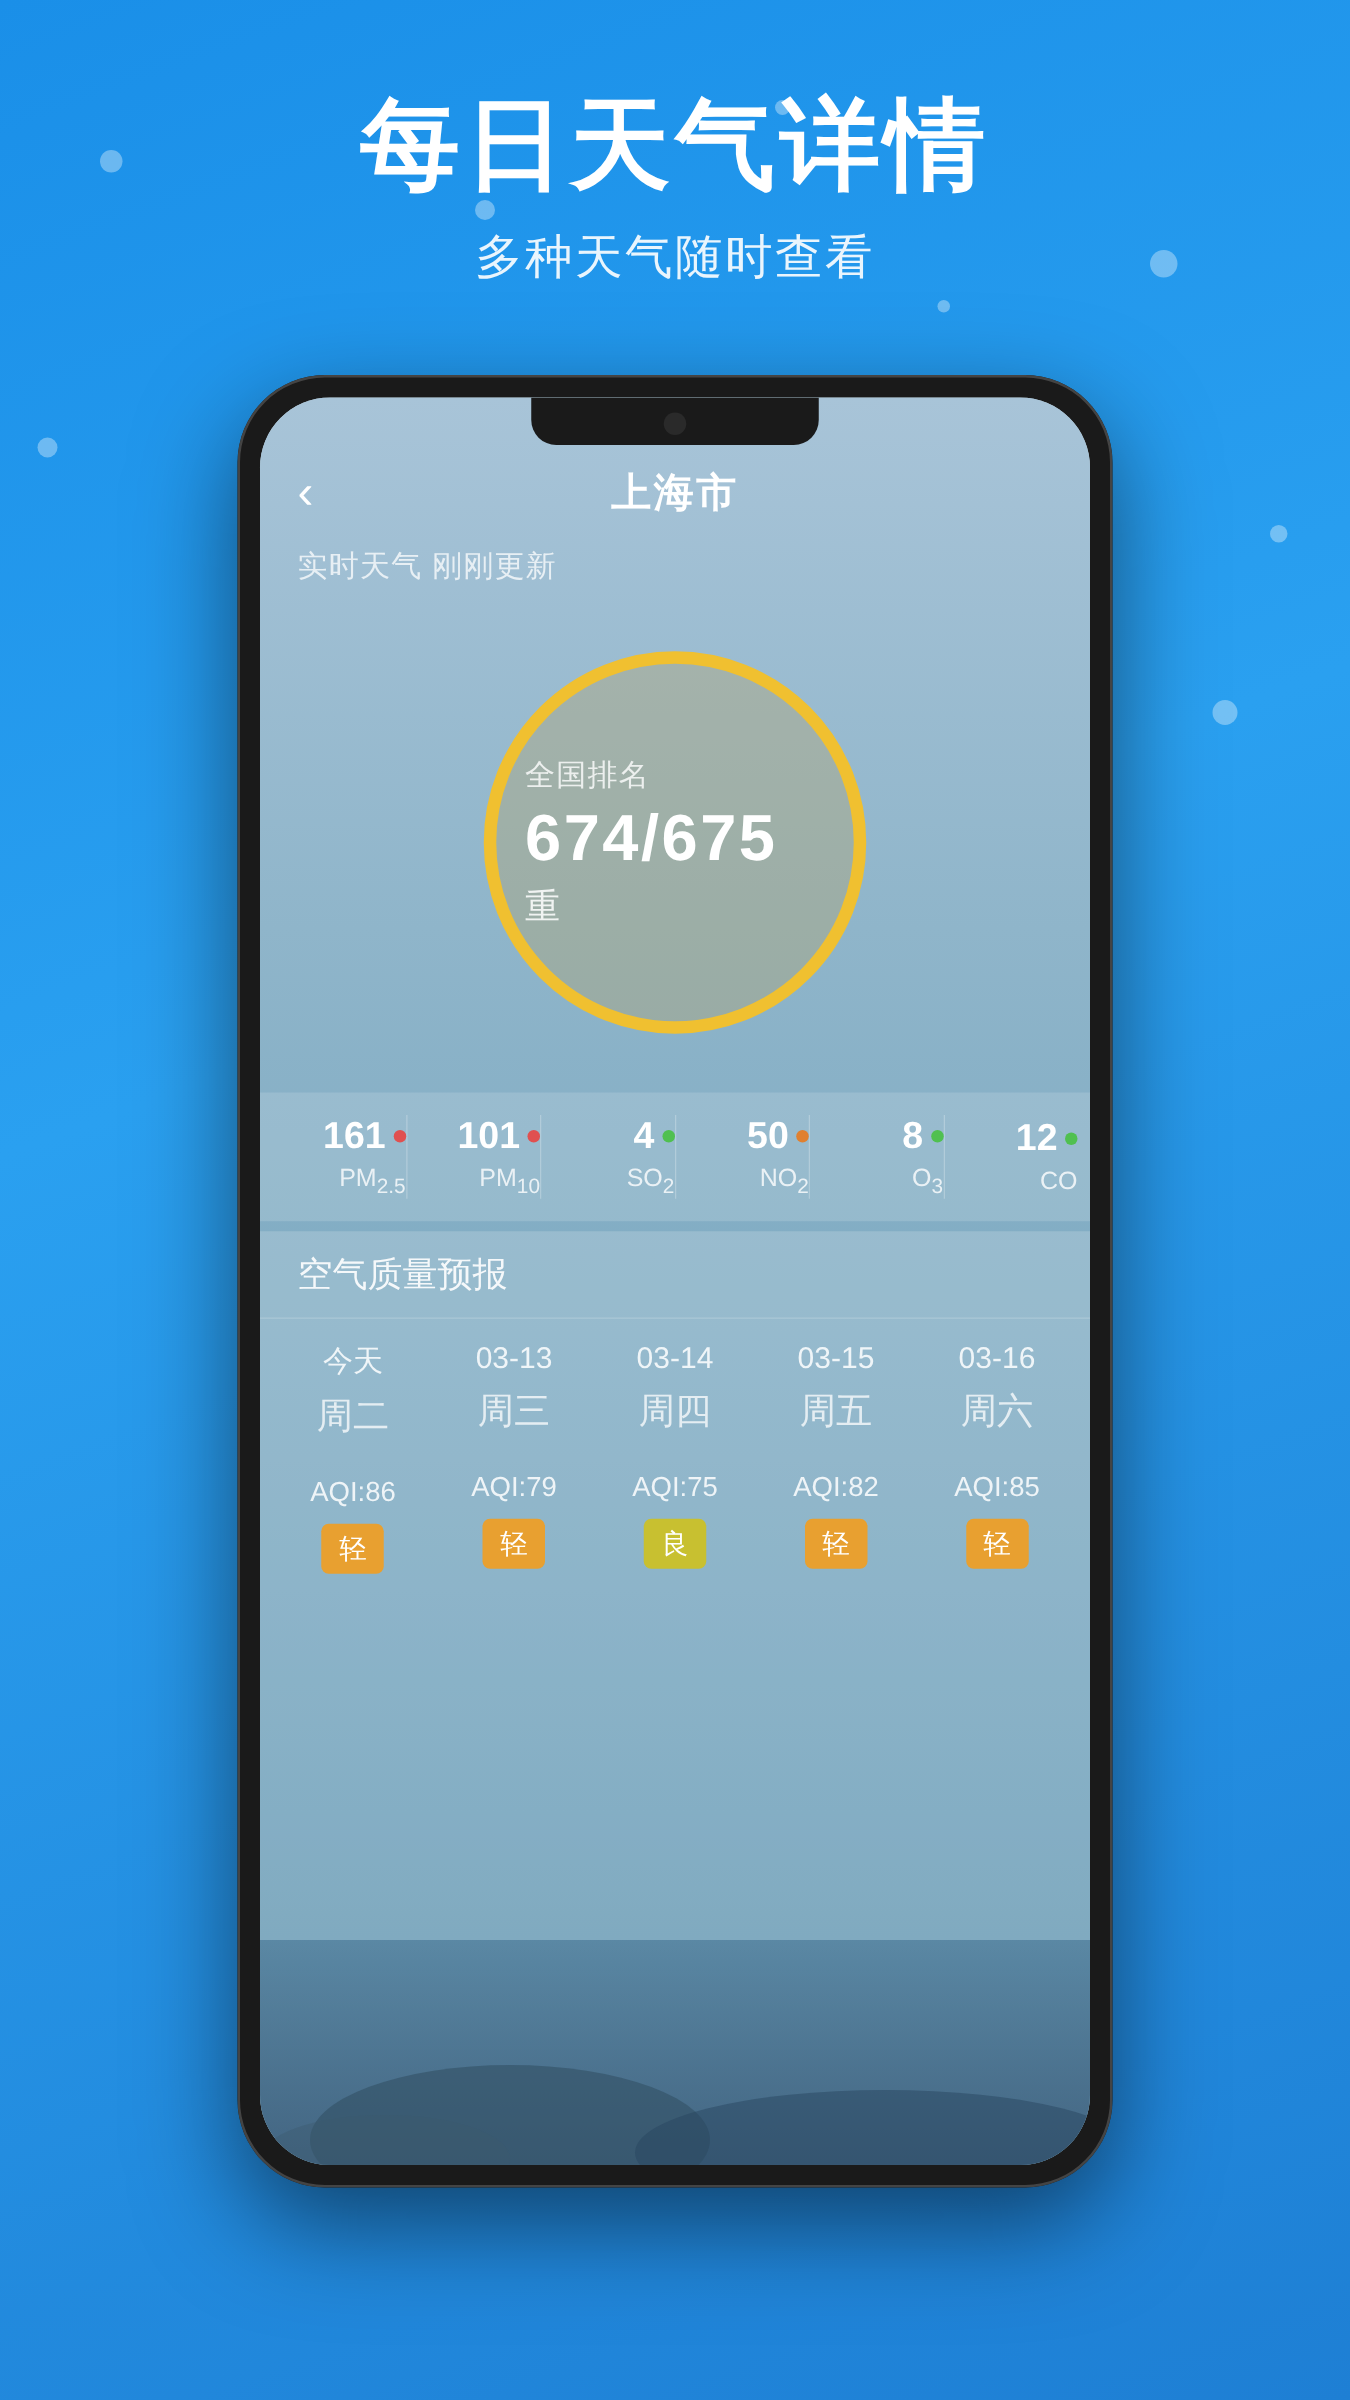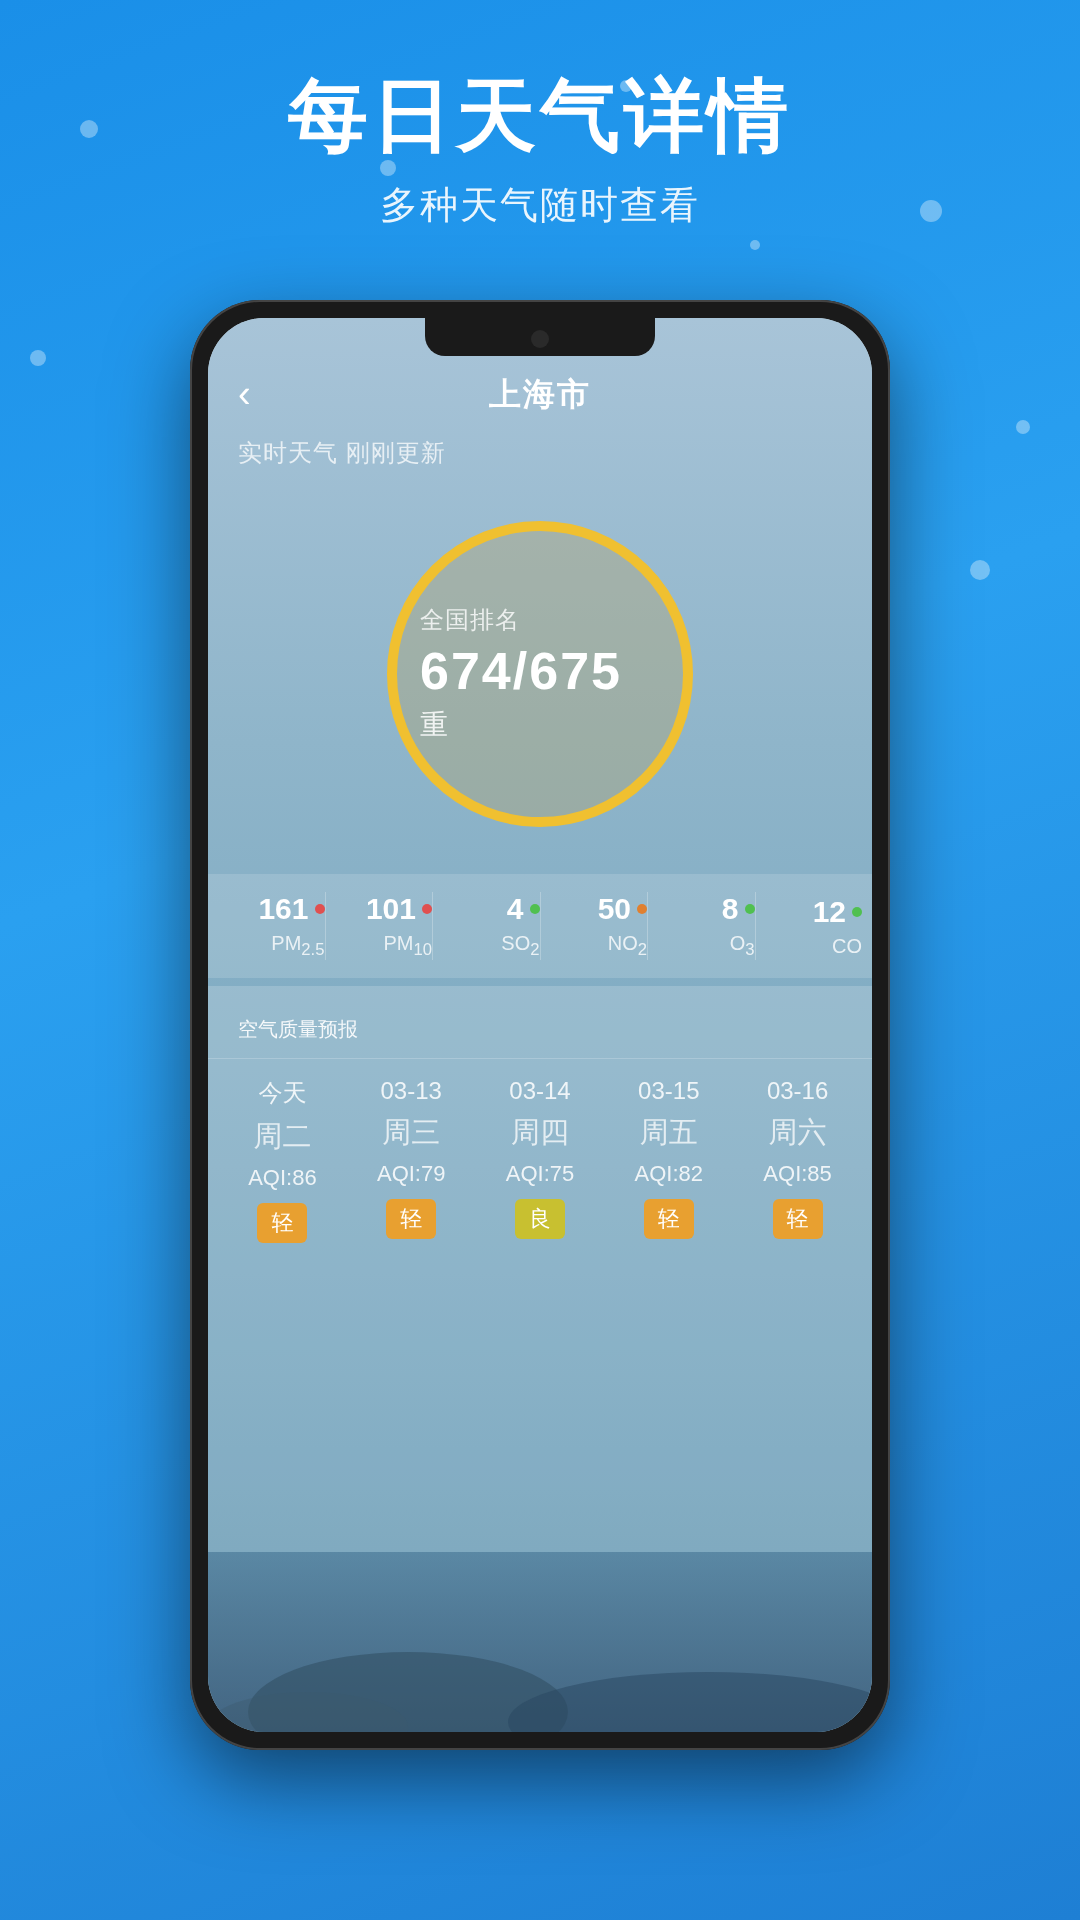--- a/index.html
+++ b/index.html
@@ -238,22 +238,22 @@
     }
 
     
     .forecast-section {
       background: rgba(255,255,255,0.18);
       margin-top: 8px;
       flex: 1;
     }
 
     .forecast-header {
-      padding: 30px 30px 15px;
-      font-size: 20px;
+      padding: 16px 30px 15px;
+      font-size: 28px;
       color: rgba(255,255,255,0.9);
       border-bottom: 1px solid rgba(255,255,255,0.2);
     }
 
     .forecast-row {
       display: flex;
       justify-content: space-around;
       padding: 18px 10px 5px;
     }
 
@@ -272,20 +272,21 @@
     }
 
     .forecast-weekday {
       font-size: 29px;
       color: rgba(255,255,255,0.75);
     }
 
     .forecast-aqi {
       font-size: 22px;
       color: rgba(255,255,255,0.85);
+      margin-top: 20px;
     }
 
     .forecast-badge {
       border-radius: 6px;
       padding: 5px 14px;
       font-size: 22px;
       color: #fff;
       font-weight: 500;
       margin-top: 4px;
     }

